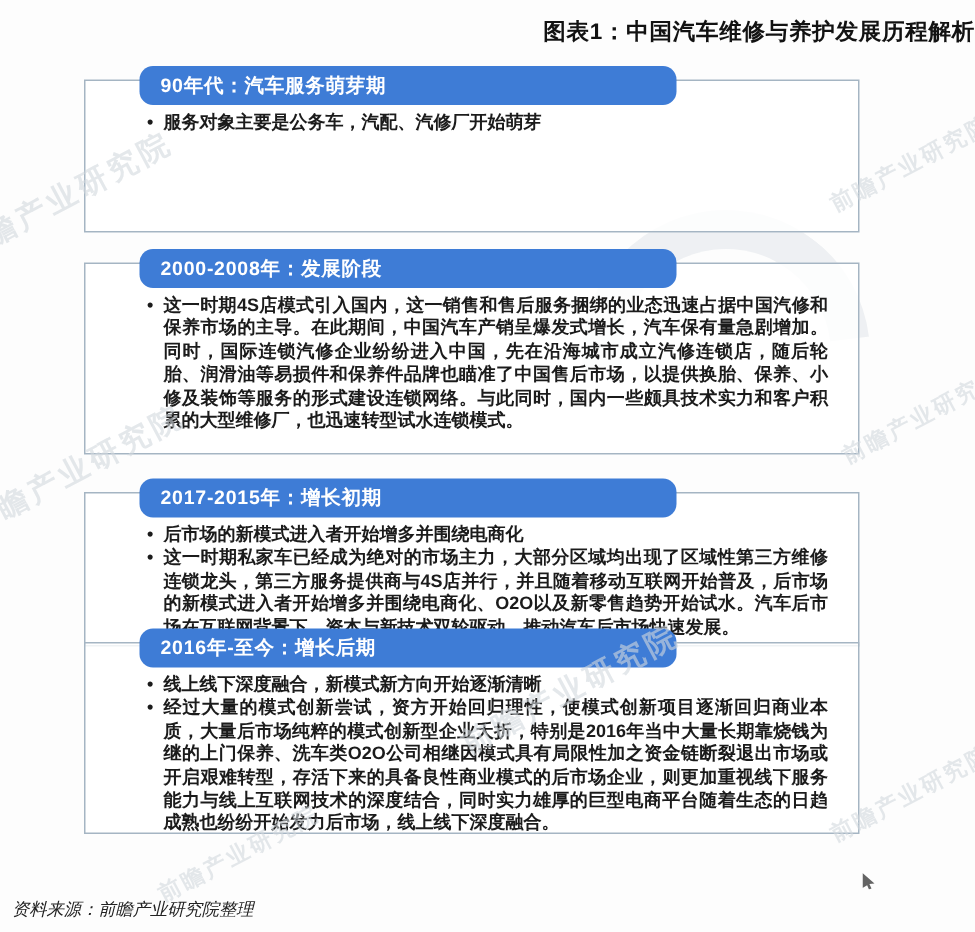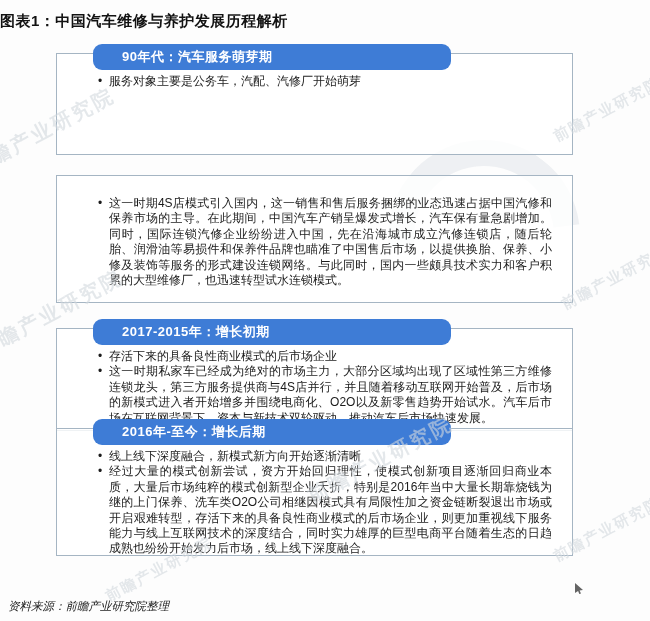--- a/index.html
+++ b/index.html
@@ -2,34 +2,34 @@
 <html><head>
 <meta charset="utf-8">
 <style>
   html,body{margin:0;padding:0;}
   body{
     width:650px;height:621px;position:relative;overflow:hidden;
     background:#fdfdfd;
     font-family:"Liberation Sans","DejaVu Sans",sans-serif;
   }
   .title{
-    position:absolute;top:12px;left:0;width:650px;text-align:left;
+    position:absolute;top:12px;left:0;width:650px;text-align:right;
     font-size:15px;font-weight:bold;color:#121212;letter-spacing:.5px;z-index:4;
   }
   .panel{
     position:absolute;left:56px;width:517px;box-sizing:border-box;
     border:1px solid #a5b5c3;background:rgba(255,255,255,.82);z-index:2;
   }
   .pill{
     position:absolute;left:36px;top:-10px;width:358px;height:26px;
     box-sizing:border-box;background:#3e7cd6;border-radius:9px;
     color:#ffffff;font-size:13px;font-weight:bold;line-height:26px;
-    padding-left:29px;letter-spacing:.5px;z-index:3;
+    padding-left:14px;letter-spacing:.5px;z-index:3;
   }
-  .panel ul{margin:0;padding:20px 20px 6px 44px;list-style:none;}
+  .panel ul{margin:0;padding:20px 20px 6px 44px;list-style:none;font-weight:bold;}
   .panel li{
     font-size:12px;line-height:15.4px;color:#1b1b1b;
     position:relative;padding-left:8px;text-align:justify;
   }
   .panel li::before{content:"•";position:absolute;left:-3px;top:0;}
   #panel-1{top:53px;height:102px;}
   #panel-2{top:175px;height:128px;}
   #panel-3{top:328px;height:103px;}
   #panel-4{top:428px;height:128px;}
   .footer-source{
@@ -69,29 +69,30 @@
 <div class="title">图表1：中国汽车维修与养护发展历程解析</div>
 
 <div class="panel" id="panel-1">
   <div class="pill">90年代：汽车服务萌芽期</div>
   <ul>
     <li>服务对象主要是公务车，汽配、汽修厂开始萌芽</li>
   </ul>
 </div>
 
 <div class="panel" id="panel-2">
+  <div class="pill">2000-2008年：发展阶段</div>
   <ul>
     <li>这一时期4S店模式引入国内，这一销售和售后服务捆绑的业态迅速占据中国汽修和保养市场的主导。在此期间，中国汽车产销呈爆发式增长，汽车保有量急剧增加。同时，国际连锁汽修企业纷纷进入中国，先在沿海城市成立汽修连锁店，随后轮胎、润滑油等易损件和保养件品牌也瞄准了中国售后市场，以提供换胎、保养、小修及装饰等服务的形式建设连锁网络。与此同时，国内一些颇具技术实力和客户积累的大型维修厂，也迅速转型试水连锁模式。</li>
   </ul>
 </div>
 
 <div class="panel" id="panel-3">
   <div class="pill">2017-2015年：增长初期</div>
   <ul>
-    <li>存活下来的具备良性商业模式的后市场企业</li>
+    <li>后市场的新模式进入者开始增多并围绕电商化</li>
     <li>这一时期私家车已经成为绝对的市场主力，大部分区域均出现了区域性第三方维修连锁龙头，第三方服务提供商与4S店并行，并且随着移动互联网开始普及，后市场的新模式进入者开始增多并围绕电商化、O2O以及新零售趋势开始试水。汽车后市场在互联网背景下，资本与新技术双轮驱动，推动汽车后市场快速发展。</li>
   </ul>
 </div>
 
 <div class="panel" id="panel-4">
   <div class="pill">2016年-至今：增长后期</div>
   <ul>
     <li>线上线下深度融合，新模式新方向开始逐渐清晰</li>
     <li>经过大量的模式创新尝试，资方开始回归理性，使模式创新项目逐渐回归商业本质，大量后市场纯粹的模式创新型企业夭折，特别是2016年当中大量长期靠烧钱为继的上门保养、洗车类O2O公司相继因模式具有局限性加之资金链断裂退出市场或开启艰难转型，存活下来的具备良性商业模式的后市场企业，则更加重视线下服务能力与线上互联网技术的深度结合，同时实力雄厚的巨型电商平台随着生态的日趋成熟也纷纷开始发力后市场，线上线下深度融合。</li>
   </ul>

